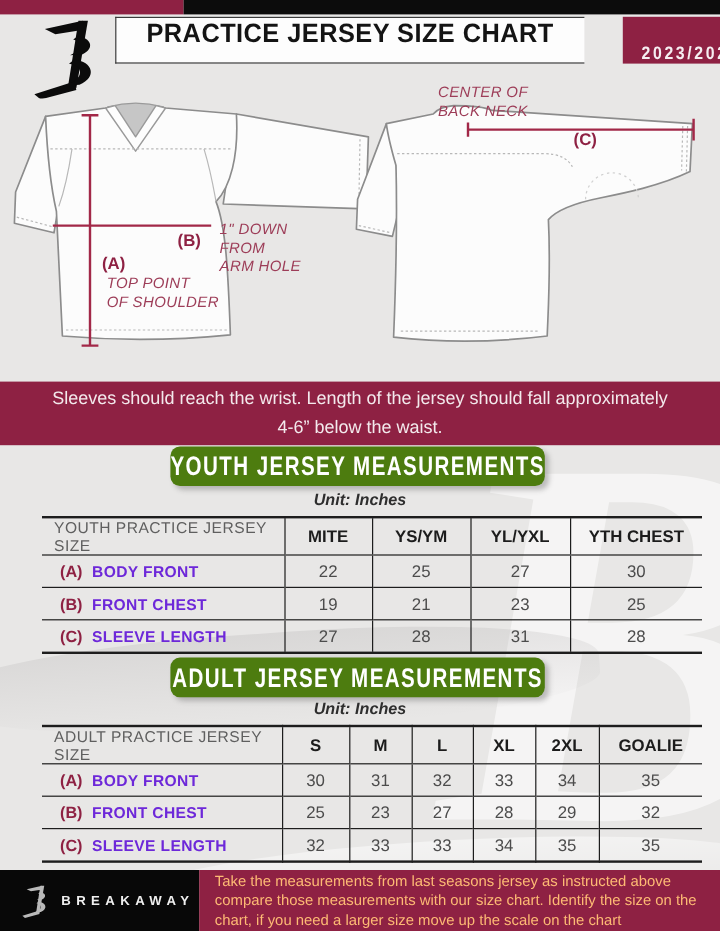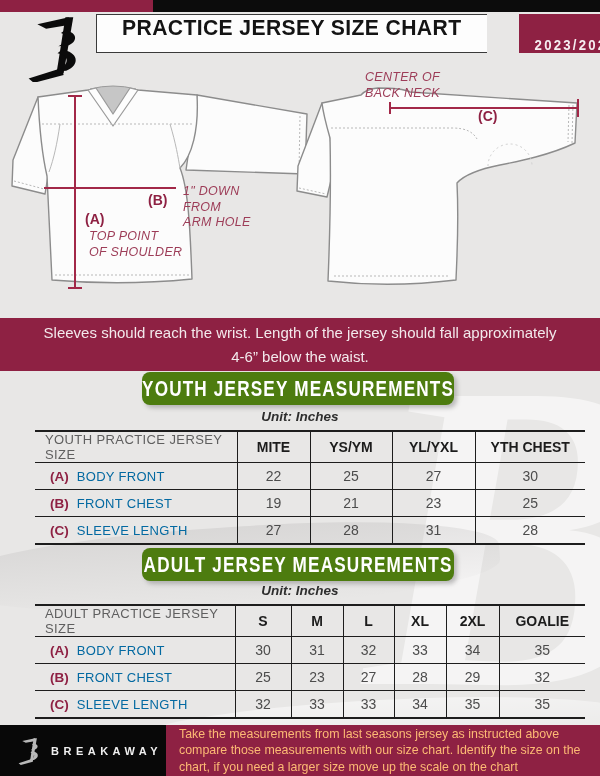--- a/index.html
+++ b/index.html
@@ -79,21 +79,21 @@
   .size-table thead th.first{
     font-weight:normal; color:#5f5f5f; font-size:13px; letter-spacing:.4px;
     text-align:left; padding-left:10px;
   }
   .size-table tbody td{
     height:27px; font-size:14px; color:#4c4c4c; text-align:center;
   }
   .size-table tbody tr + tr td{ border-top:1.3px solid #1d1d1d; }
   .size-table td.first{ text-align:left; padding-left:15px; }
   .size-table .key{ color:#8e2143; font-weight:bold; font-size:13.5px; margin-right:8px; }
-  .size-table .rl{ color:#0369a1; font-weight:400; font-size:13px; letter-spacing:.3px; }
+  .size-table .rl{ color:#6d28d9; font-weight:700; font-size:13px; letter-spacing:.3px; }
   
   .footer-brand{
     position:absolute; left:0; top:725px; width:166px; height:51px; z-index:2;
     background:#080808; display:flex; align-items:center; padding-left:16px; gap:9px;
   }
   .footer-brand .brand-text{ color:#efefef; font-size:11px; font-weight:bold; letter-spacing:4.5px; }
   .footer-note{
     position:absolute; left:166px; top:725px; width:434px; height:51px; z-index:2;
     background:#8e2143; color:#fdba74; font-size:12.4px; line-height:1.33;
     padding:4px 10px 4px 13px; display:flex; align-items:center;

